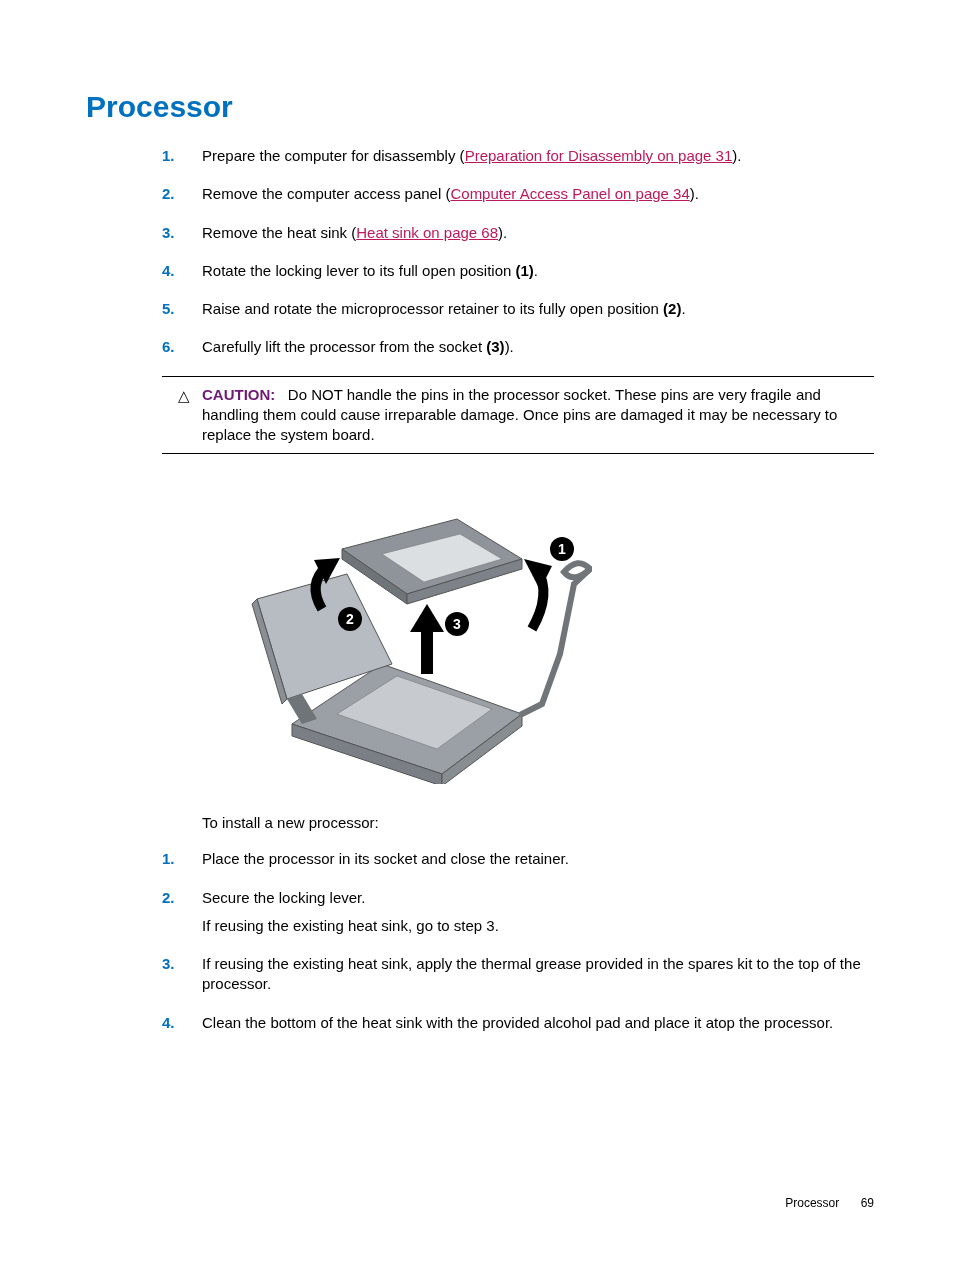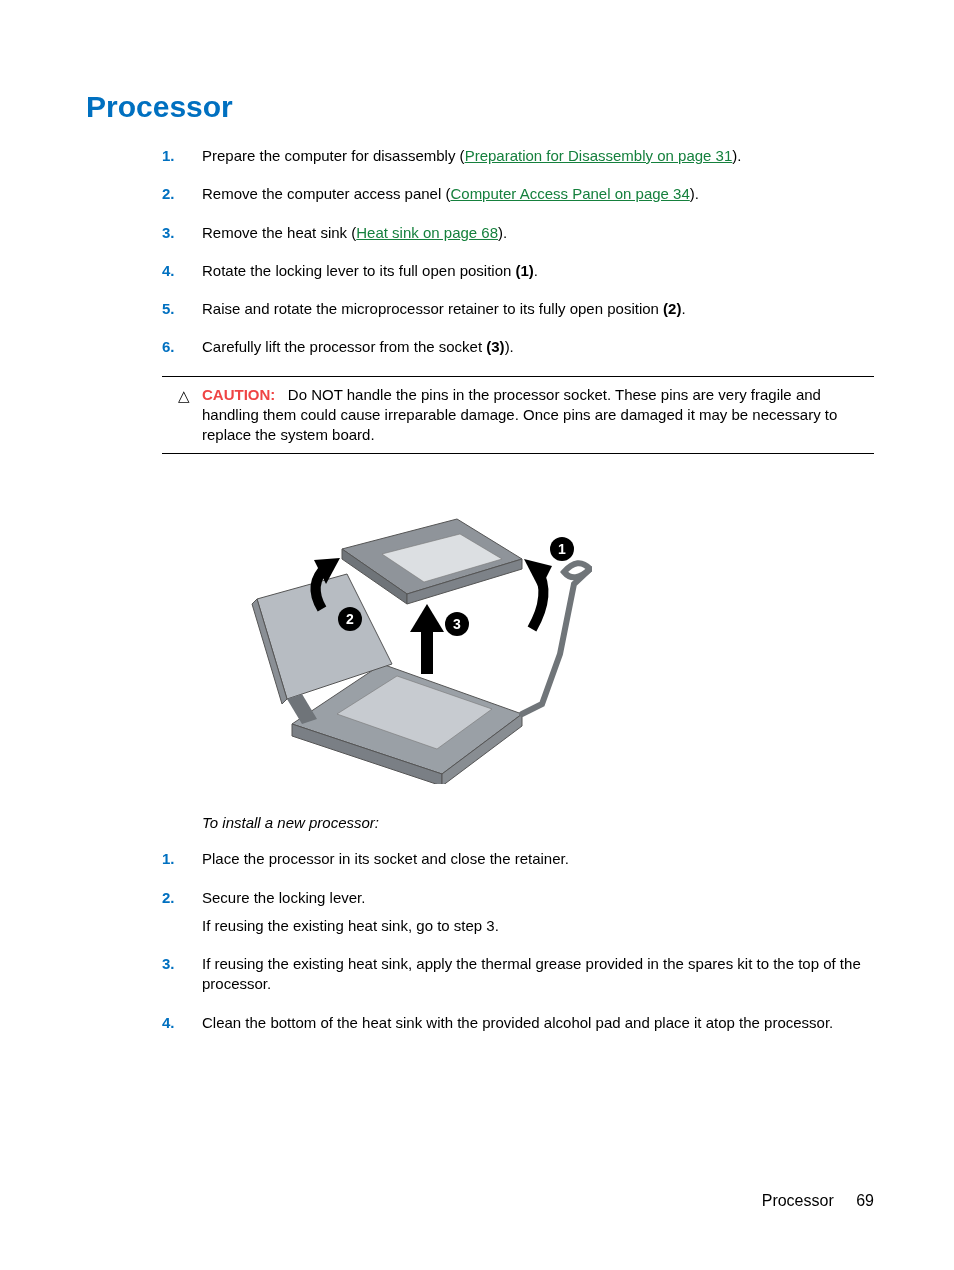--- a/index.html
+++ b/index.html
@@ -37,70 +37,69 @@
   }
   ol.numlist > li::before {
     content: counter(item) ".";
     position: absolute;
     left: 0;
     top: 0;
     color: #0070c0;
     font-weight: bold;
   }
   a.xref {
-    color: #15803d;
+    color: #be185d;
     text-decoration: underline;
   }
   .bold { font-weight: bold; }
   .caution-box {
     margin: 0 0 0 76px;
     padding: 8px 0 8px 40px;
     position: relative;
     border-top: 1px solid #000;
     border-bottom: 1px solid #000;
     line-height: 1.35;
   }
   .caution-icon {
     position: absolute;
     left: 16px;
     top: 9px;
     font-size: 15px;
     color: #000;
   }
   .caution-label {
-    color: #ef4444;
+    color: #701a75;
     font-weight: bold;
   }
   .caution-box p { margin: 0 0 14px 0; }
   .caution-box p:last-child { margin-bottom: 0; }
   .figure-caption {
     margin: 10px 0 12px 116px;
   }
   .figure-label {
     color: #0070c0;
     font-weight: bold;
   }
   .figure-wrap {
     margin: 10px 0 30px 116px;
     width: 390px;
     height: 320px;
   }
   .intro {
     margin: 0 0 18px 76px;
     padding-left: 40px;
-    font-style: italic;
   }
   .sub-indent {
     margin-top: 8px;
   }
   .footer {
     position: absolute;
     right: 80px;
     bottom: 60px;
-    font-size: 16px;
+    font-size: 12px;
   }
   .footer-label { margin-right: 18px; }
   svg { display:block; }
   .callout-circle { fill:#000; }
   .callout-text { fill:#fff; font-family: Arial; font-weight:bold; font-size:14px; text-anchor:middle; dominant-baseline:central; }
 </style>
 </head>
 <body>
 
 <div class="page">

